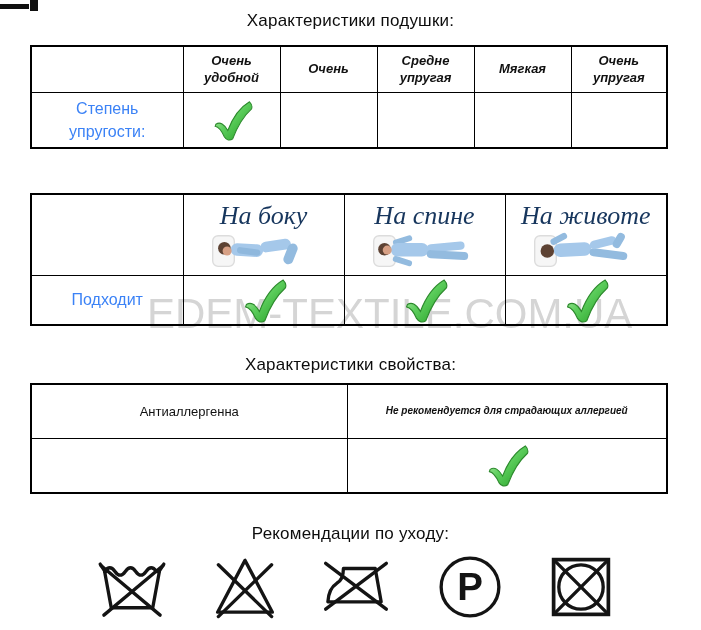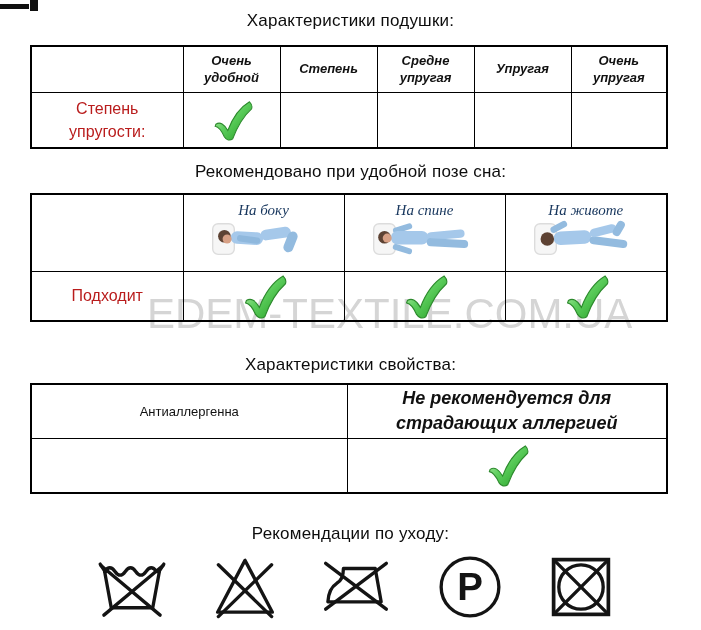--- a/index.html
+++ b/index.html
@@ -4,26 +4,26 @@
 <style>
   html,body{margin:0;padding:0;background:#fff;}
   #page{position:relative;width:701px;height:630px;background:#fff;overflow:hidden;
         font-family:"Liberation Sans",sans-serif;color:#111;}
   .title{position:absolute;left:0;width:100%;text-align:center;font-weight:normal;
          font-size:17px;color:#0d0d0d;letter-spacing:.2px;}
   table{border-collapse:collapse;table-layout:fixed;position:absolute;left:30px;
         border:2px solid #000;background:transparent;}
   td{border:1px solid #000;text-align:center;vertical-align:middle;padding:0 4px;}
   .hdr-it{font-style:italic;font-weight:bold;font-size:13px;line-height:1.35;}
-  .row-label{font-size:16px;line-height:1.45;color:#b91c1c;}
-  .pos-label{font-family:"Liberation Serif",serif;font-style:italic;font-size:15px;
+  .row-label{font-size:16px;line-height:1.45;color:#3b82f6;}
+  .pos-label{font-family:"Liberation Serif",serif;font-style:italic;font-size:26px;
              color:#17365d;line-height:1.1;}
   .pos-cell{vertical-align:top;padding-top:7px;}
   .allerg-h1{font-weight:normal;font-size:13px;}
-  .allerg-h2{font-weight:bold;font-style:italic;font-size:18px;line-height:1.4;}
+  .allerg-h2{font-weight:bold;font-style:italic;font-size:10px;line-height:1.4;}
   .watermark{position:absolute;left:147px;top:290px;font-size:42px;color:#d5d5d5;
              letter-spacing:0;white-space:nowrap;font-weight:normal;}
   .corner-dash{position:absolute;left:0;top:4px;width:29px;height:5px;background:#101010;}
   .corner-square{position:absolute;left:30px;top:0;width:8px;height:11px;background:#101010;}
   .care-icon{position:absolute;top:550px;width:74px;height:74px;}
   .chk{display:inline-block;vertical-align:middle;}
 </style>
 </head>
 <body>
 
@@ -52,41 +52,40 @@
         <col style="width:97px">
         <col style="width:97px">
               <col style="width:97px">
         <col style="width:97px">
         <col style="width:96px">
       </colgroup>
     <tbody>
         <tr style="height:46px">
       <td></td>
       <td class="hdr-it">Очень удобной</td>
-      <td class="hdr-it">Степень</td>
+      <td class="hdr-it">Очень</td>
       <td class="hdr-it">Средне упругая</td>
-      <td class="hdr-it">Упругая</td>
+      <td class="hdr-it">Мягкая</td>
       <td class="hdr-it">Очень упругая</td>
     </tr>
     <tr style="height:56px">
       <td class="row-label">Степень упругости:</td>
       <td>
         <svg class="chk" width="42" height="44" viewBox="0 0 60 60">
           <path d="M7 36 C13 32 19 36 24 45 C32 24 43 11 55 4 C58 7 59 11 58 14 C48 23 38 38 31 57 C27 60 22 59 19 54 C15 45 11 40 6 39 Z" fill="url(#ckg)" stroke="#2d8a2d" stroke-width="1.5"></path>
         </svg>
       </td>
       <td></td>
       <td></td>
       <td></td>
       <td></td>
     </tr>
   </tbody>
     </table>
 
-  <div class="title" style="top:162px">Рекомендовано при удобной позе сна:</div>
 
   <table style="top:193px">
     <colgroup>
         <col style="width:152px">
         <col style="width:161px">
         <col style="width:161px">
         <col style="width:162px">
       </colgroup>
     <tbody>
         <tr style="height:77px">

